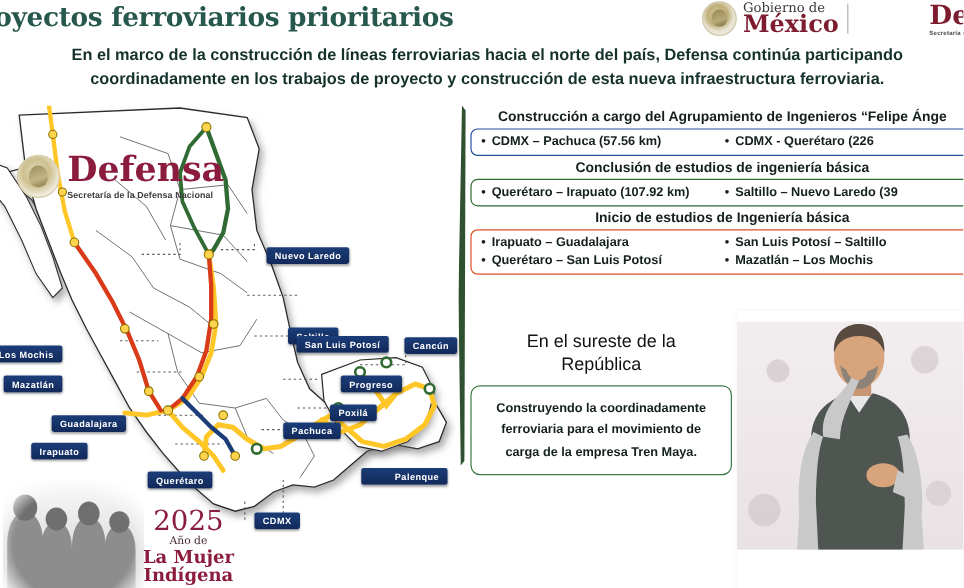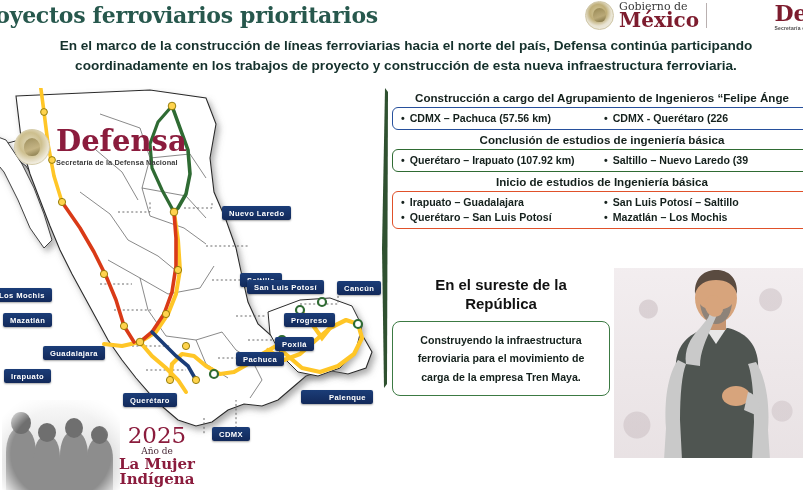--- a/index.html
+++ b/index.html
@@ -69,21 +69,21 @@
   .ibox.blue{border:1.6px solid #27509c;}
   .ibox.green{border:1.6px solid #2f6b33;}
   .ibox.orange{border:1.8px solid #e0512a;}
   .cols{display:flex;}
   .cols .c{flex:1;}
   .li{font-size:10.6px;font-weight:bold;color:#14201c;line-height:1.34;white-space:nowrap;}
   .li:before{content:"\2022";margin-right:5px;color:#14201c;}
 
   
   .sureste{position:absolute;left:392px;top:276px;width:218px;text-align:center;}
-  .sureste .st{font-size:15px;font-weight:bold;color:#111;line-height:1.25;}
+  .sureste .st{font-size:15px;font-weight:normal;color:#111;line-height:1.25;}
   .sbox{margin-top:7px;border:1.8px solid #3c7a43;border-radius:8px;padding:9px 8px;background:#fff;}
   .sbox .sl{font-size:10.6px;font-weight:bold;color:#14201c;line-height:1.75;}
 
   
   .video{position:absolute;left:612px;top:258px;width:191px;height:232px;background:#efe9ea;
       border-left:2px solid #ffffff;overflow:hidden;}
   .vbg{position:absolute;inset:0;background:
       radial-gradient(circle at 18% 22%,rgba(200,188,192,.55) 0 9px,transparent 10px),
       radial-gradient(circle at 82% 18%,rgba(200,188,192,.5) 0 11px,transparent 12px),
       radial-gradient(circle at 12% 72%,rgba(200,188,192,.5) 0 13px,transparent 14px),
@@ -242,21 +242,21 @@
   <div class="citylabel" style="left:247px;top:280px;">San Luis Potosí</div>
   <div class="citylabel" style="left:337px;top:281px;">Cancún</div>
   <div class="citylabel" style="left:284px;top:313px;">Progreso</div>
   <div class="citylabel" style="left:275px;top:337px;">Poxilá</div>
   <div class="citylabel" style="left:236px;top:352px;">Pachuca</div>
   <div class="citylabel" style="left:301px;top:390px;padding-left:28px;">Palenque</div>
   <div class="citylabel" style="left:212px;top:427px;">CDMX</div>
   <div class="citylabel" style="left:-8px;top:288px;">Los Mochis</div>
   <div class="citylabel" style="left:3px;top:313px;">Mazatlán</div>
   <div class="citylabel" style="left:43px;top:346px;">Guadalajara</div>
-  <div class="citylabel" style="left:4px;top:369px;">Irapuato</div>
+  <div class="citylabel" style="left:26px;top:369px;">Irapuato</div>
   <div class="citylabel" style="left:123px;top:393px;">Querétaro</div>
 
   <svg class="divider" viewBox="0 0 8 300" preserveAspectRatio="none">
     <polygon points="3,0 6,4 5,296 2,300 0,160" fill="#2f5130"></polygon>
   </svg>
 
   <div class="info">
 
     <div class="ihead">Construcción a cargo del Agrupamiento de Ingenieros “Felipe Ánge</div>
     <div class="ibox blue">
@@ -294,21 +294,21 @@
           <div class="li">Mazatlán – Los Mochis</div>
         </div>
       </div>
     </div>
   </div>
 
   <div class="sureste">
     <div class="st">En el sureste de la</div>
     <div class="st">República</div>
     <div class="sbox">
-      <div class="sl">Construyendo la infraestructura</div>
+      <div class="sl">Construyendo la coordinadamente</div>
       <div class="sl">ferroviaria para el movimiento de</div>
       <div class="sl">carga de la empresa Tren Maya.</div>
     </div>
   </div>
 
   <div class="video">
     <div class="vbg"></div>
     <div class="vtop"></div>
     <svg class="person" viewBox="0 0 130 190">
 

